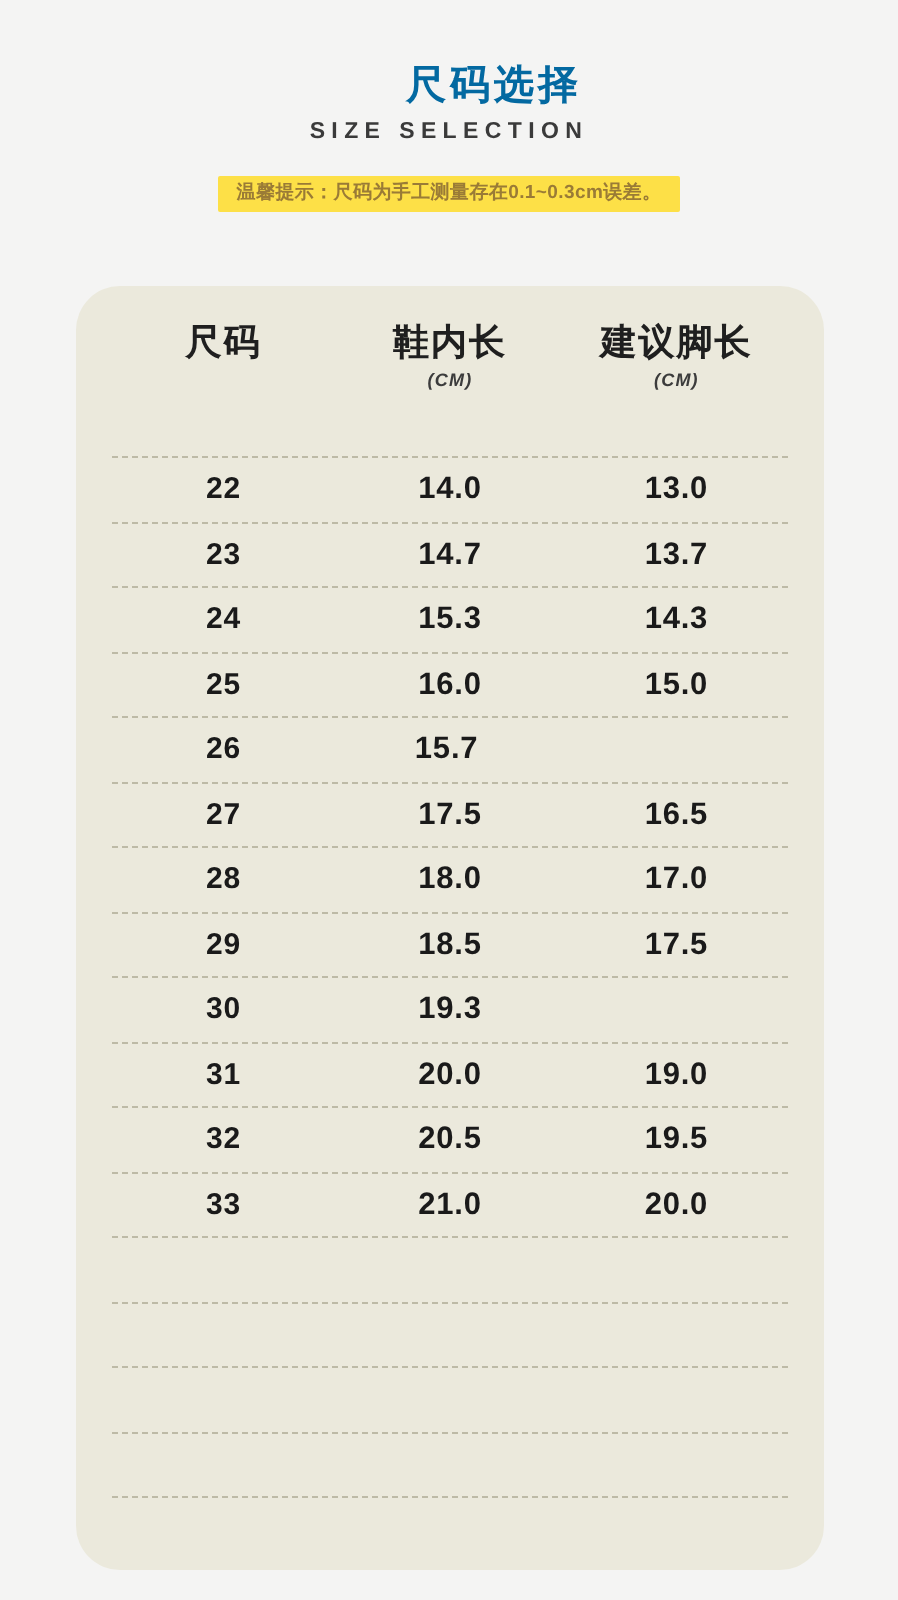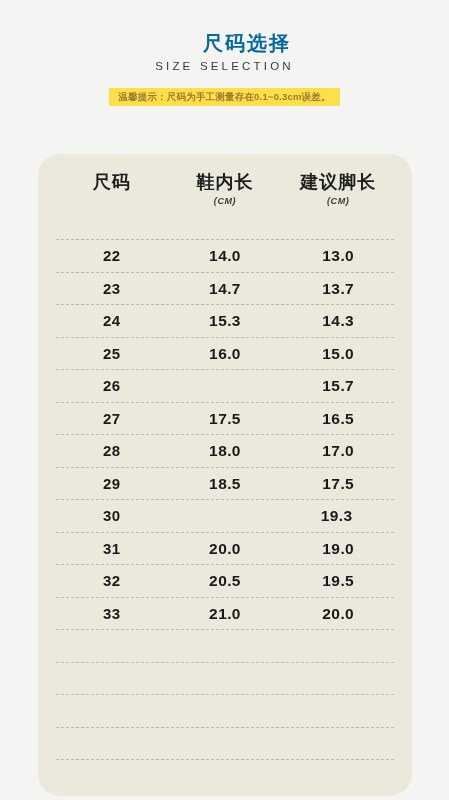--- a/index.html
+++ b/index.html
@@ -25,21 +25,21 @@
     font-weight: bold;
     color: #0369a1;
     letter-spacing: 2px;
     line-height: 1.1;
     margin: 0;
     padding-left: 45px;
   }
   .subtitle {
     margin-top: 7px;
     font-size: 11.5px;
-    font-weight: normal;
+    font-weight: bold;
     color: #3a3a3a;
     letter-spacing: 3.2px;
     line-height: 1;
   }
 
   
   .notice-wrap {
     margin-top: 15px;
     display: flex;
     justify-content: center;
@@ -53,21 +53,21 @@
     padding: 3px 9px 4px 9px;
     line-height: 1.2;
     white-space: nowrap;
     border-radius: 1px;
   }
 
   
   .card {
     position: absolute;
     left: 38px;
-    top: 154px;
+    top: 143px;
     width: 374px;
     height: 642px;
     background: #ebe9dc;
     border-radius: 22px;
     box-sizing: border-box;
     overflow: hidden;
   }
 
   .table {
     width: 100%;
@@ -115,21 +115,20 @@
   
   .divider {
     border-top: 1px dashed #bdbaa6;
     height: 0;
     margin: 0 18px;
   }
 
   
   .data-row {
     height: 31.5px;
-    justify-content: space-between;
   }
   .cell {
     font-size: 15.5px;
     font-weight: bold;
     color: #1a1a1a;
     letter-spacing: 0.4px;
     line-height: 1;
   }
   .cell-size { font-size: 15px; }
 

